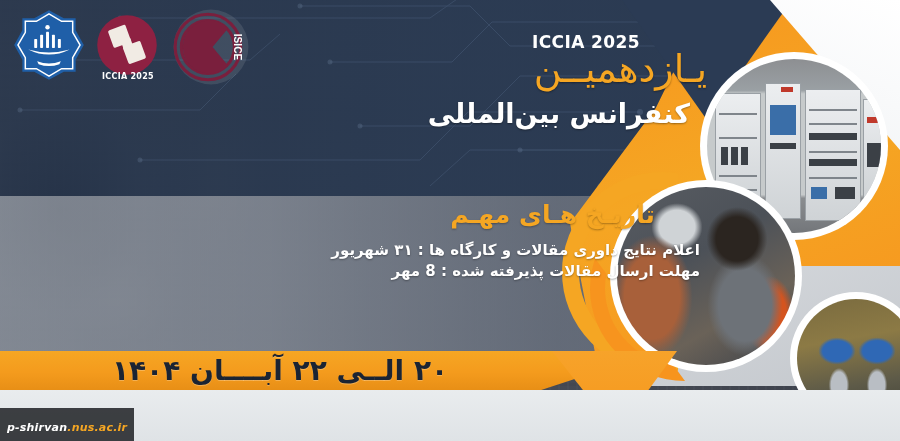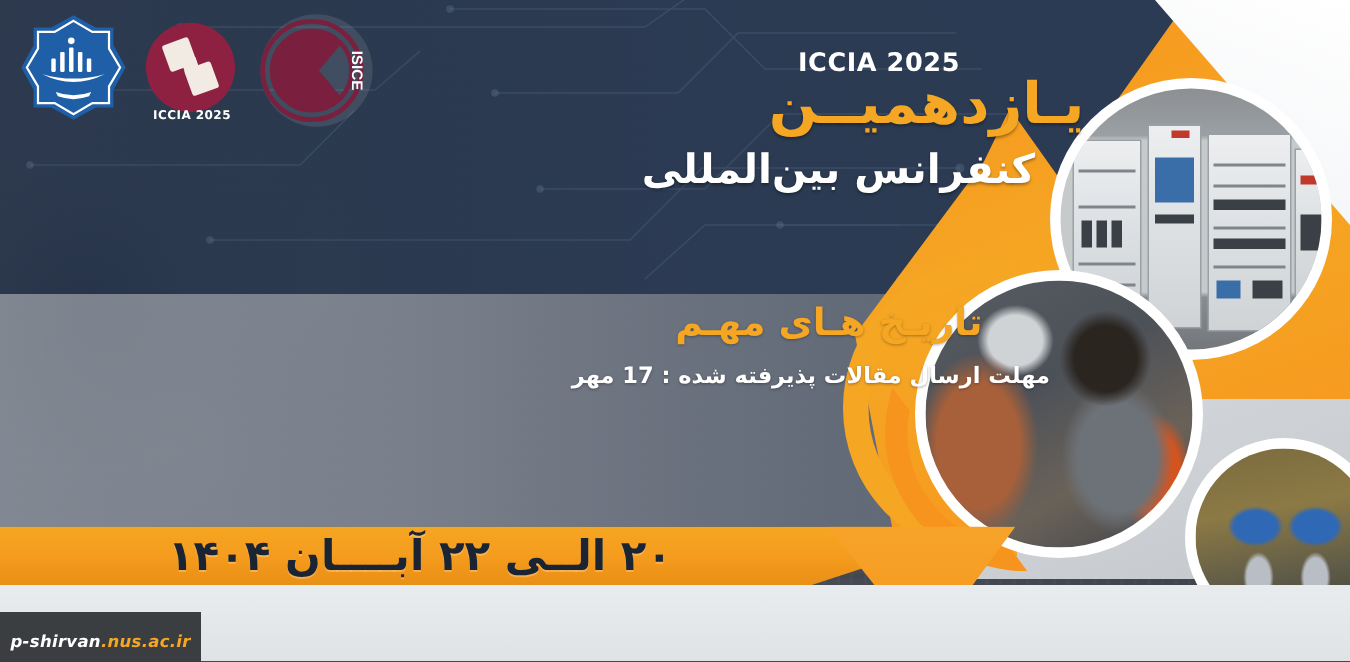--- a/index.html
+++ b/index.html
@@ -131,22 +131,22 @@
   }
   #logo-isice{left:172px;top:8px;width:78px;height:78px;}
 
   
   #iccia-badge{
     position:absolute;right:260px;top:32px;
     color:#ffffff;font-size:17px;font-weight:bold;letter-spacing:.4px;
     direction:ltr;
   }
   #title-ordinal{
-    position:absolute;right:177px;top:50px;
-    color:#f5a623;font-size:38px;font-weight:bold;line-height:1;
+    position:absolute;right:193px;top:50px;
+    color:#f5a623;font-size:38px;font-weight:normal;line-height:1;
     text-shadow:0 1px 2px rgba(0,0,0,.35);
   }
   #title-line2{
     position:absolute;right:210px;top:100px;
     color:#ffffff;font-size:27px;font-weight:bold;line-height:1;
     text-shadow:0 1px 2px rgba(0,0,0,.35);
   }
   #title-line3{
     position:absolute;right:195px;top:140px;
     color:#ffffff;font-size:25px;font-weight:bold;line-height:1;
@@ -315,21 +315,22 @@
     <path d="M72 26 A34 34 0 1 0 72 74 L52 50 Z" fill="#7a1f3d"></path>
     <text x="86" y="56" fill="#ffffff" font-size="13" font-weight="bold" font-family="Liberation Sans, sans-serif" text-anchor="middle" transform="rotate(90 86 50)">ISICE</text>
   </svg>
 
   <div id="iccia-badge">ICCIA 2025</div>
   <div id="title-ordinal">یـازدهمیــن</div>
   <div id="title-line2">کنفرانس بین‌المللی</div>
 
   <div id="dates-heading">تاریـخ هـای مهـم</div>
   <div id="dates-list">
-    <div>مهلت ارسال مقالات پذیرفته شده : 17 مهر</div>
+    <div>اعلام نتایج داوری مقالات و کارگاه ها :  ۳۱ شهریور</div>
+    <div>مهلت ارسال مقالات پذیرفته شده : 8 مهر</div>
   </div>
 
   <div id="date-bar"></div>
   <div id="date-bar-chevron"></div>
   <div id="date-bar-text">۲۰ الــی ۲۲ آبــــان ۱۴۰۴</div>
 
   <div id="footer">
 
     
 

